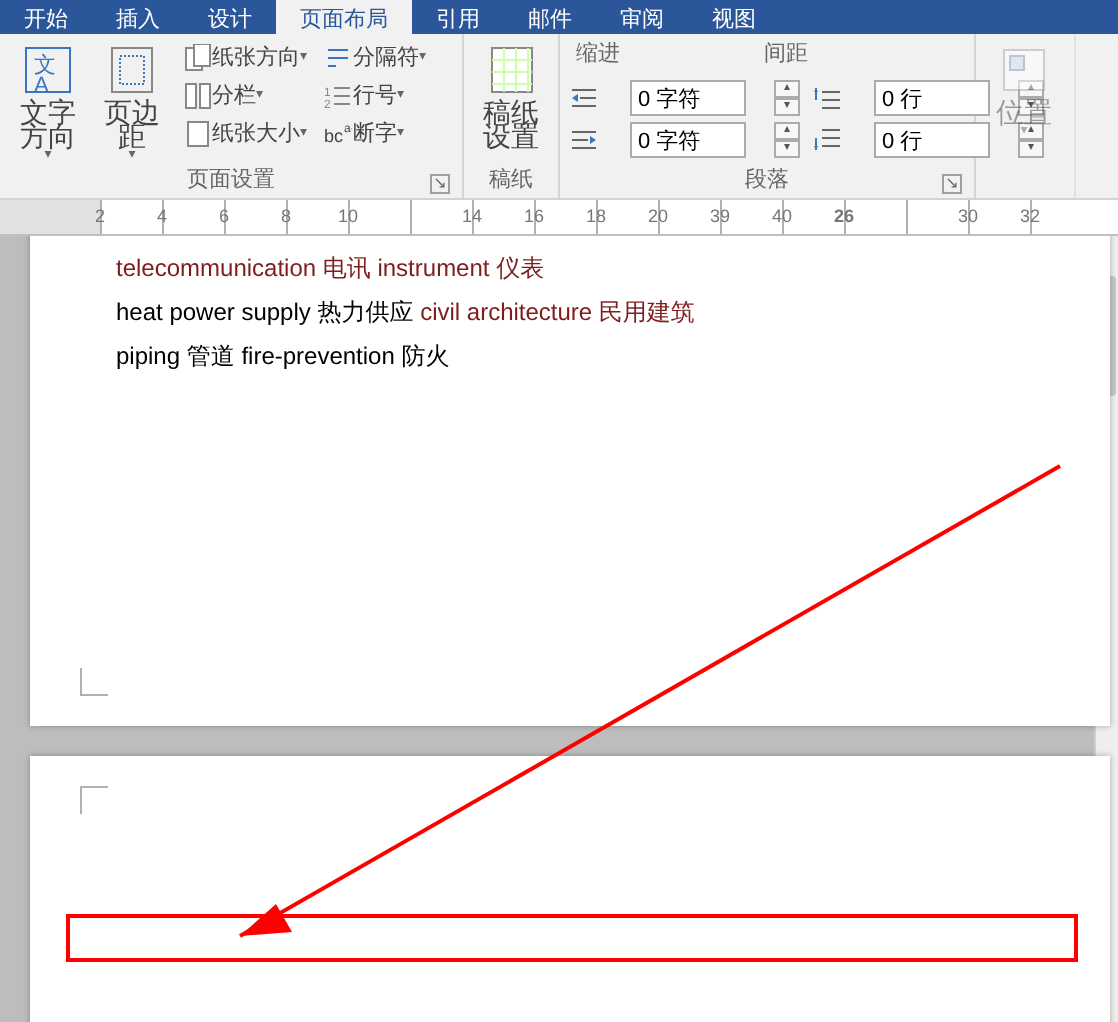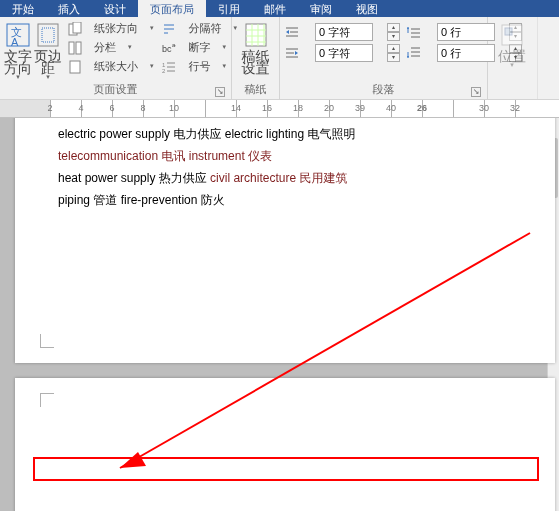--- a/index.html
+++ b/index.html
@@ -16,21 +16,21 @@
   .group-ctrls { display:flex; align-items:flex-start; gap:2px; flex:1; }
   .group-label { text-align:center; font-size:11px; color:#666; padding:1px 0 2px; position:relative; }
   .group-label .dlaunch { position:absolute; right:2px; bottom:2px; width:10px; height:10px; border:1px solid #a0a0a0; font-size:8px; line-height:8px; text-align:center; color:#666; cursor:pointer; }
 
   .bigbtn { display:flex; flex-direction:column; align-items:center; width:40px; padding-top:2px; cursor:pointer; }
   .bigbtn .ico { width:28px; height:28px; display:flex; align-items:center; justify-content:center; }
   .bigbtn .lbl { font-size:14px; color:#444; text-align:center; line-height:12px; margin-top:1px; }
   .drop { font-size:7px; color:#666; margin-top:-1px; }
 
   .smallcol { display:flex; flex-direction:column; gap:0px; }
-  .smallbtn { display:flex; align-items:center; gap:12px; height:19px; padding:0 3px; cursor:pointer; font-size:11px; color:#444; white-space:nowrap; }
+  .smallbtn { display:flex; align-items:center; gap:0; height:19px; padding:0 3px; cursor:pointer; font-size:11px; color:#444; white-space:nowrap; }
   .smallbtn .sico { width:15px; height:15px; display:flex; align-items:center; justify-content:center; }
 
   .spinwrap { display:flex; flex-direction:column; gap:3px; padding-top:4px; }
   .spinrow { display:flex; align-items:center; gap:14px; }
   .spinrow .slabicon { width:17px; height:14px; display:flex; align-items:center; justify-content:center; }
   .spinrow input { width:58px; height:18px; border:1px solid #ababab; font-size:11px; padding:0 3px; }
   .spinrow .spinbtns { display:flex; flex-direction:column; }
   .spinrow .spinbtns div { width:13px; height:9px; border:1px solid #ababab; background:#f7f7f7; font-size:6px; line-height:7px; text-align:center; cursor:pointer; color:#555; }
 
   
@@ -136,36 +136,36 @@
               <svg width="14" height="14">
                 <path d="M2 3h10M2 7h10M2 11h4" stroke="#3a76c4" fill="none"></path>
               </svg>
             </span>
             <span>分隔符</span>
             <span class="drop">▾</span>
           </div>
         <div class="smallbtn">
             <span class="sico">
               <svg width="14" height="14">
-                <text x="0" y="11" font-size="9" fill="#444">bc</text>
-                <text x="10" y="6" font-size="6" fill="#444">a-</text>
-              </svg>
-            </span>
-            <span>断字</span>
-            <span class="drop">▾</span>
-          </div>
-        <div class="smallbtn">
-            <span class="sico">
-              <svg width="14" height="14">
                 <text x="0" y="7" font-size="6" fill="#888">1</text>
                 <text x="0" y="13" font-size="6" fill="#888">2</text>
                 <path d="M5 3h8M5 7h8M5 11h8" stroke="#888"></path>
               </svg>
             </span>
             <span>行号</span>
+            <span class="drop">▾</span>
+          </div>
+        <div class="smallbtn">
+            <span class="sico">
+              <svg width="14" height="14">
+                <text x="0" y="11" font-size="9" fill="#444">bc</text>
+                <text x="10" y="6" font-size="6" fill="#444">a-</text>
+              </svg>
+            </span>
+            <span>断字</span>
             <span class="drop">▾</span>
           </div>
       </div>
     </div>
     <div class="group-label"><span>页面设置</span><span class="dlaunch">↘</span></div>
   </div>
 
   <div class="group" style="width:48px">
     <div class="group-ctrls">
       <div class="bigbtn">
@@ -177,20 +177,24 @@
           </div>
         <div class="lbl" style="white-space:pre-line">稿纸
 设置</div>
       </div>
     </div>
     <div class="group-label">稿纸</div>
   </div>
 
   <div class="group" style="width:208px">
     <div class="group-ctrls" style="flex-direction:column;align-items:stretch;">
+      <div style="display:flex;gap:28px;padding:0 4px;color:#666">
+        <span>缩进</span>
+        <span style="margin-left:44px">间距</span>
+      </div>
       <div style="display:flex;gap:6px">
         <div class="spinwrap">
           <div class="spinrow">
             <span class="slabicon">
                 <svg width="15" height="12">
                   <path d="M1 2h12M5 6h8M1 10h12" stroke="#666"></path>
                   <path d="M1 6l3-2v4z" fill="#3a76c4"></path>
                 </svg>
               </span>
             <input value="0 字符" style="">
@@ -303,21 +307,20 @@
     </div>
 </div>
 
 <div class="docarea">
   <div class="vscroll">
       <div class="thumb"></div>
     </div>
 
   <div class="page page1">
     <div class="content">
-      <div>electric power supply  电力供应 electric lighting  电气照明</div>
       <div><span class="blue">telecommunication  电讯 </span><span class="blue">instrument  仪表</span></div>
       <div><span>heat power supply  热力供应 </span><span class="blue">civil architecture  民用建筑</span></div>
       <div>piping  管道 fire-prevention  防火</div>
     </div>
     <div class="cornermark cm-bl"></div>
   </div>
 
   <div class="page page2">
     <div class="cornermark cm-tl"></div>
 

